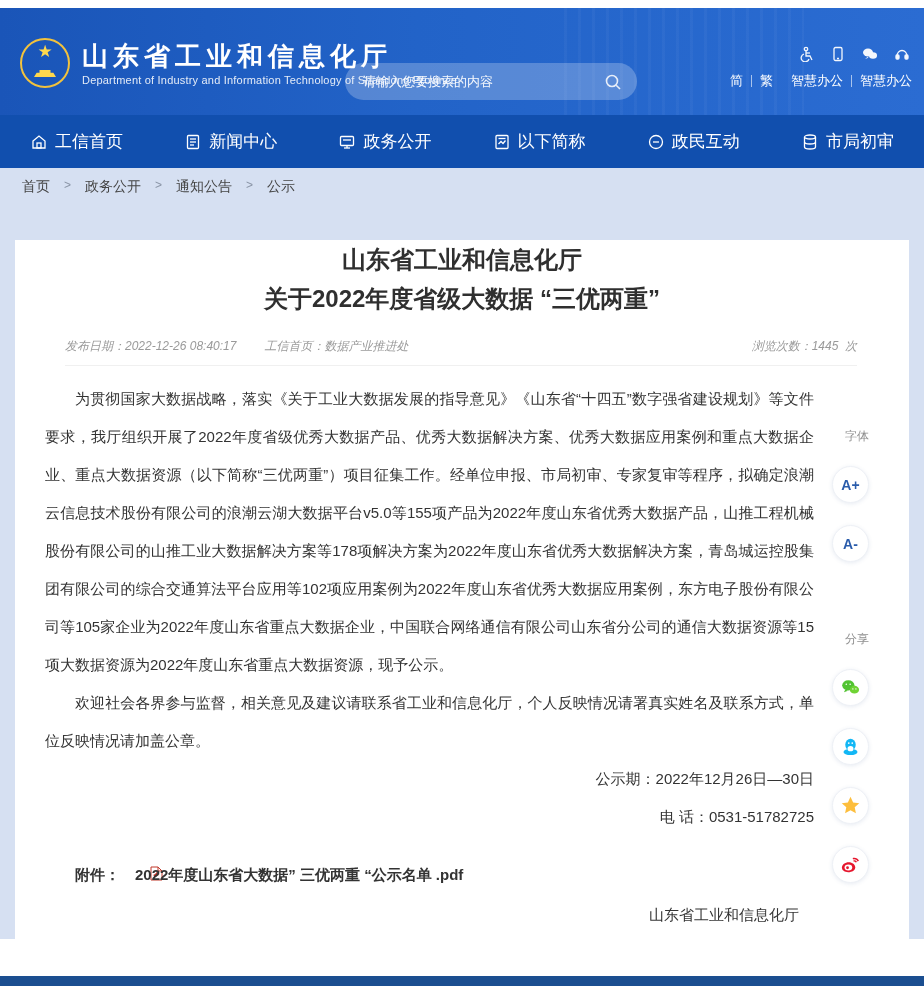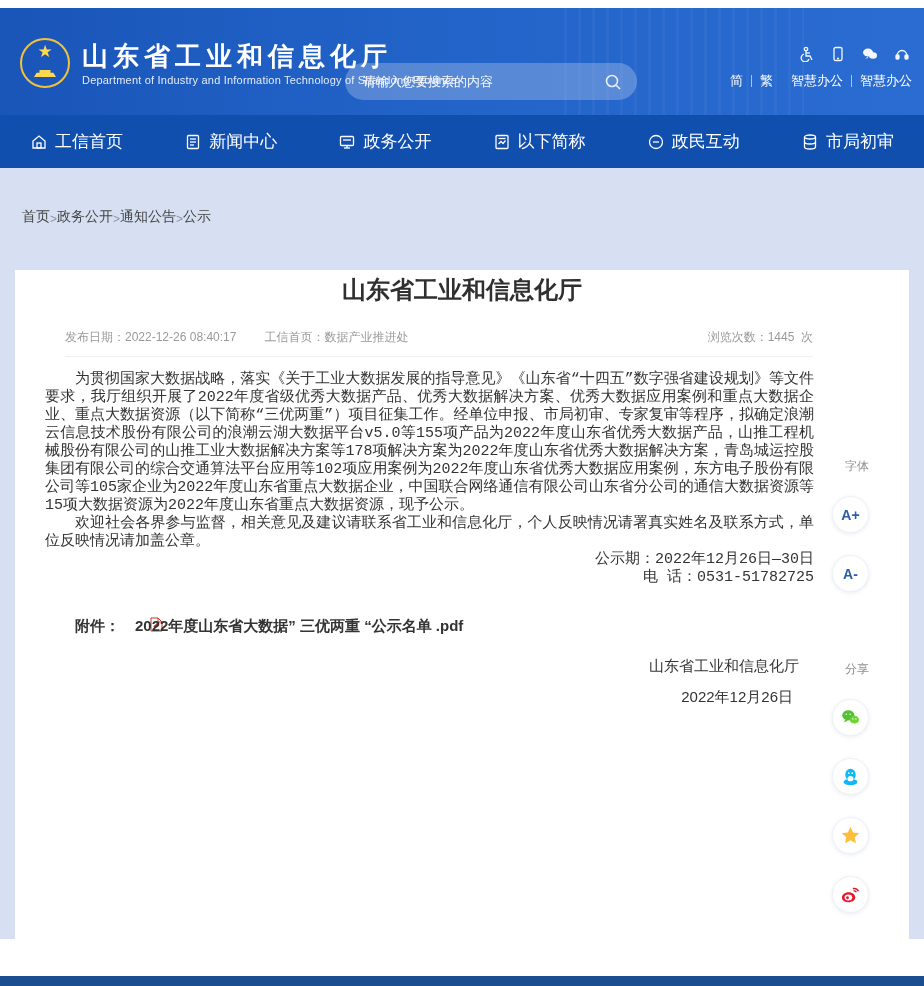--- a/index.html
+++ b/index.html
@@ -36,31 +36,31 @@
   .tr-links .lnk { cursor:pointer; }
   .tr-links .sep { width:1px; height:12px; background:rgba(255,255,255,.6); margin:0 8px; }
   .tr-links .gap { width:18px; }
 
   
   .nav { height:53px; background:#114fae; display:flex; align-items:center; justify-content:space-between; padding:0 30px; }
   .nav-item { display:flex; align-items:center; gap:7px; color:#fff; font-size:17px; cursor:pointer; white-space:nowrap; }
   .nav-item svg { width:18px; height:18px; }
 
   
-  .breadcrumb { display:flex; align-items:flex-end; padding:40px 0 0 22px; font-size:14px; color:#454545; }
+  .breadcrumb { display:flex; align-items:flex-start; gap:14px; padding:10px 0 0 22px; font-size:14px; color:#454545; }
   .breadcrumb .crumb { cursor:pointer; }
   .breadcrumb .bsep { color:#8a94a6; font-size:12px; }
 
   
   .card { position:relative; margin:26px 15px 0 15px; height:702px; background:#fff; }
   .art-title { margin:44px 120px 0 120px; text-align:center; font-size:24px; font-weight:bold; color:#2f2f2f; line-height:39px; }
-  .meta { display:flex; align-items:center; margin:20px 96px 0 50px; padding-bottom:10px; font-size:12px; color:#9a9a9a; border-bottom:1px solid #f0f0f0; }
+  .meta { display:flex; align-items:center; margin:20px 52px 0 50px; padding-bottom:10px; font-size:12px; color:#9a9a9a; border-bottom:1px solid #f0f0f0;font-style:italic; }
   .meta .m-item { margin-right:28px; white-space:nowrap; }
   .meta .m-views { margin-left:auto; margin-right:0; }
-  .body-text { margin:14px 95px 0 30px; font-size:15px; color:#333; line-height:18px; text-align:justify;font-family:Liberation Mono, monospace; }
+  .body-text { margin:14px 95px 0 30px; font-size:15px; color:#333; line-height:38px; text-align:justify; }
   .body-text p { text-indent:2em; }
   .detail-line { text-indent:2em; text-align:right; }
   .attach-row { margin:30px 95px 0 30px; font-size:15px; color:#333; text-indent:2em;font-weight:bold; }
   .attach-link { cursor:pointer; color:#333; display:inline; }
   .pdf-ic { display:inline-block; width:13px; height:15px; vertical-align:-1px; margin-right:2px; }
   .signature { margin:14px 110px 0 0; text-align:right; font-size:15px; color:#333; line-height:31px; }
   .signature .sig-date { padding-right:6px; }
 
   
   .toolbar { position:absolute; top:188px; right:40px; width:46px; display:flex; flex-direction:column; align-items:flex-end;gap:11px; }
@@ -208,20 +208,21 @@
     <span class="bsep">&gt;</span>
     <span class="crumb">通知公告</span>
     <span class="bsep">&gt;</span>
     <span class="crumb">公示</span>
   </div>
 
   <div class="card">
 
     <div class="art-title">
       <div>山东省工业和信息化厅</div>
+      <div>关于2022年度省级大数据 “三优两重”</div>
     </div>
 
     <div class="meta">
       <span class="m-item"><span>发布日期：</span><span>2022-12-26 08:40:17</span></span>
       <span class="m-item"><span>工信首页：</span><span>数据产业推进处</span></span>
       <span class="m-item m-views"><span>浏览次数：</span><span>1445</span>&nbsp;&nbsp;<span>次</span></span>
     </div>
 
     <div class="body-text">
       <p>为贯彻国家大数据战略，落实《关于工业大数据发展的指导意见》《山东省“十四五”数字强省建设规划》等文件要求，我厅组织开展了2022年度省级优秀大数据产品、优秀大数据解决方案、优秀大数据应用案例和重点大数据企业、重点大数据资源（以下简称“三优两重”）项目征集工作。经单位申报、市局初审、专家复审等程序，拟确定浪潮云信息技术股份有限公司的浪潮云湖大数据平台v5.0等155项产品为2022年度山东省优秀大数据产品，山推工程机械股份有限公司的山推工业大数据解决方案等178项解决方案为2022年度山东省优秀大数据解决方案，青岛城运控股集团有限公司的综合交通算法平台应用等102项应用案例为2022年度山东省优秀大数据应用案例，东方电子股份有限公司等105家企业为2022年度山东省重点大数据企业，中国联合网络通信有限公司山东省分公司的通信大数据资源等15项大数据资源为2022年度山东省重点大数据资源，现予公示。</p>

